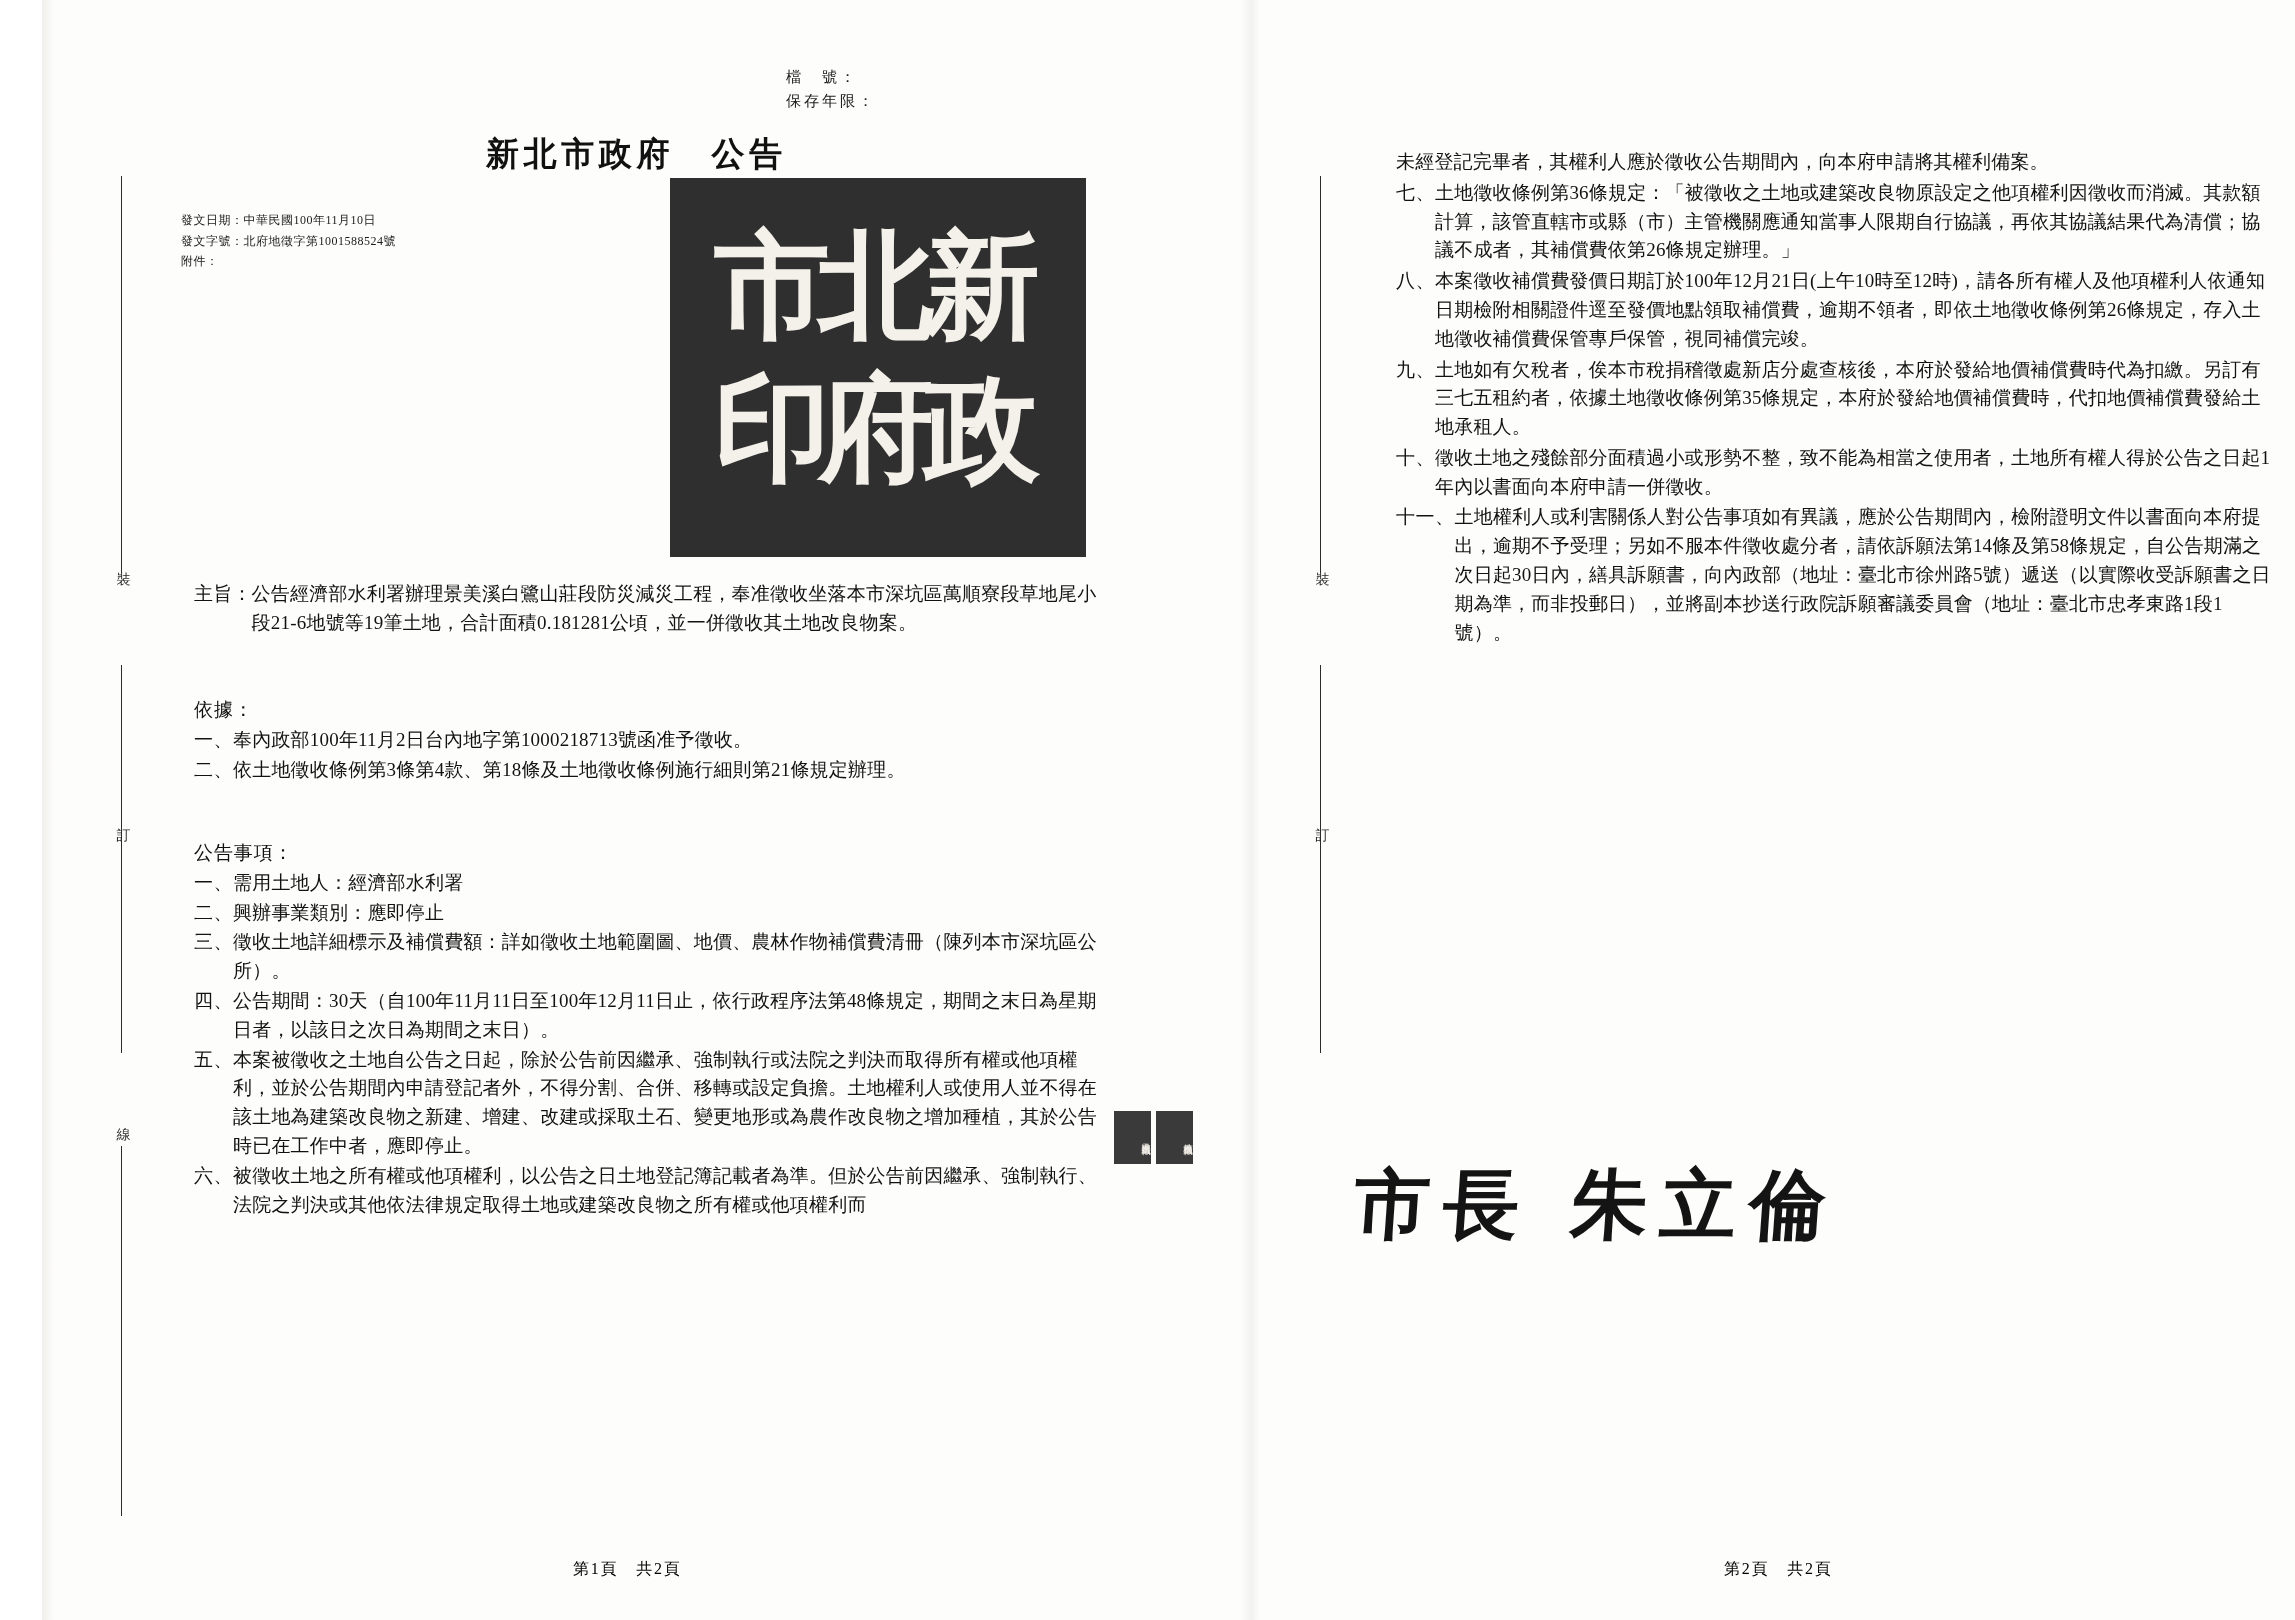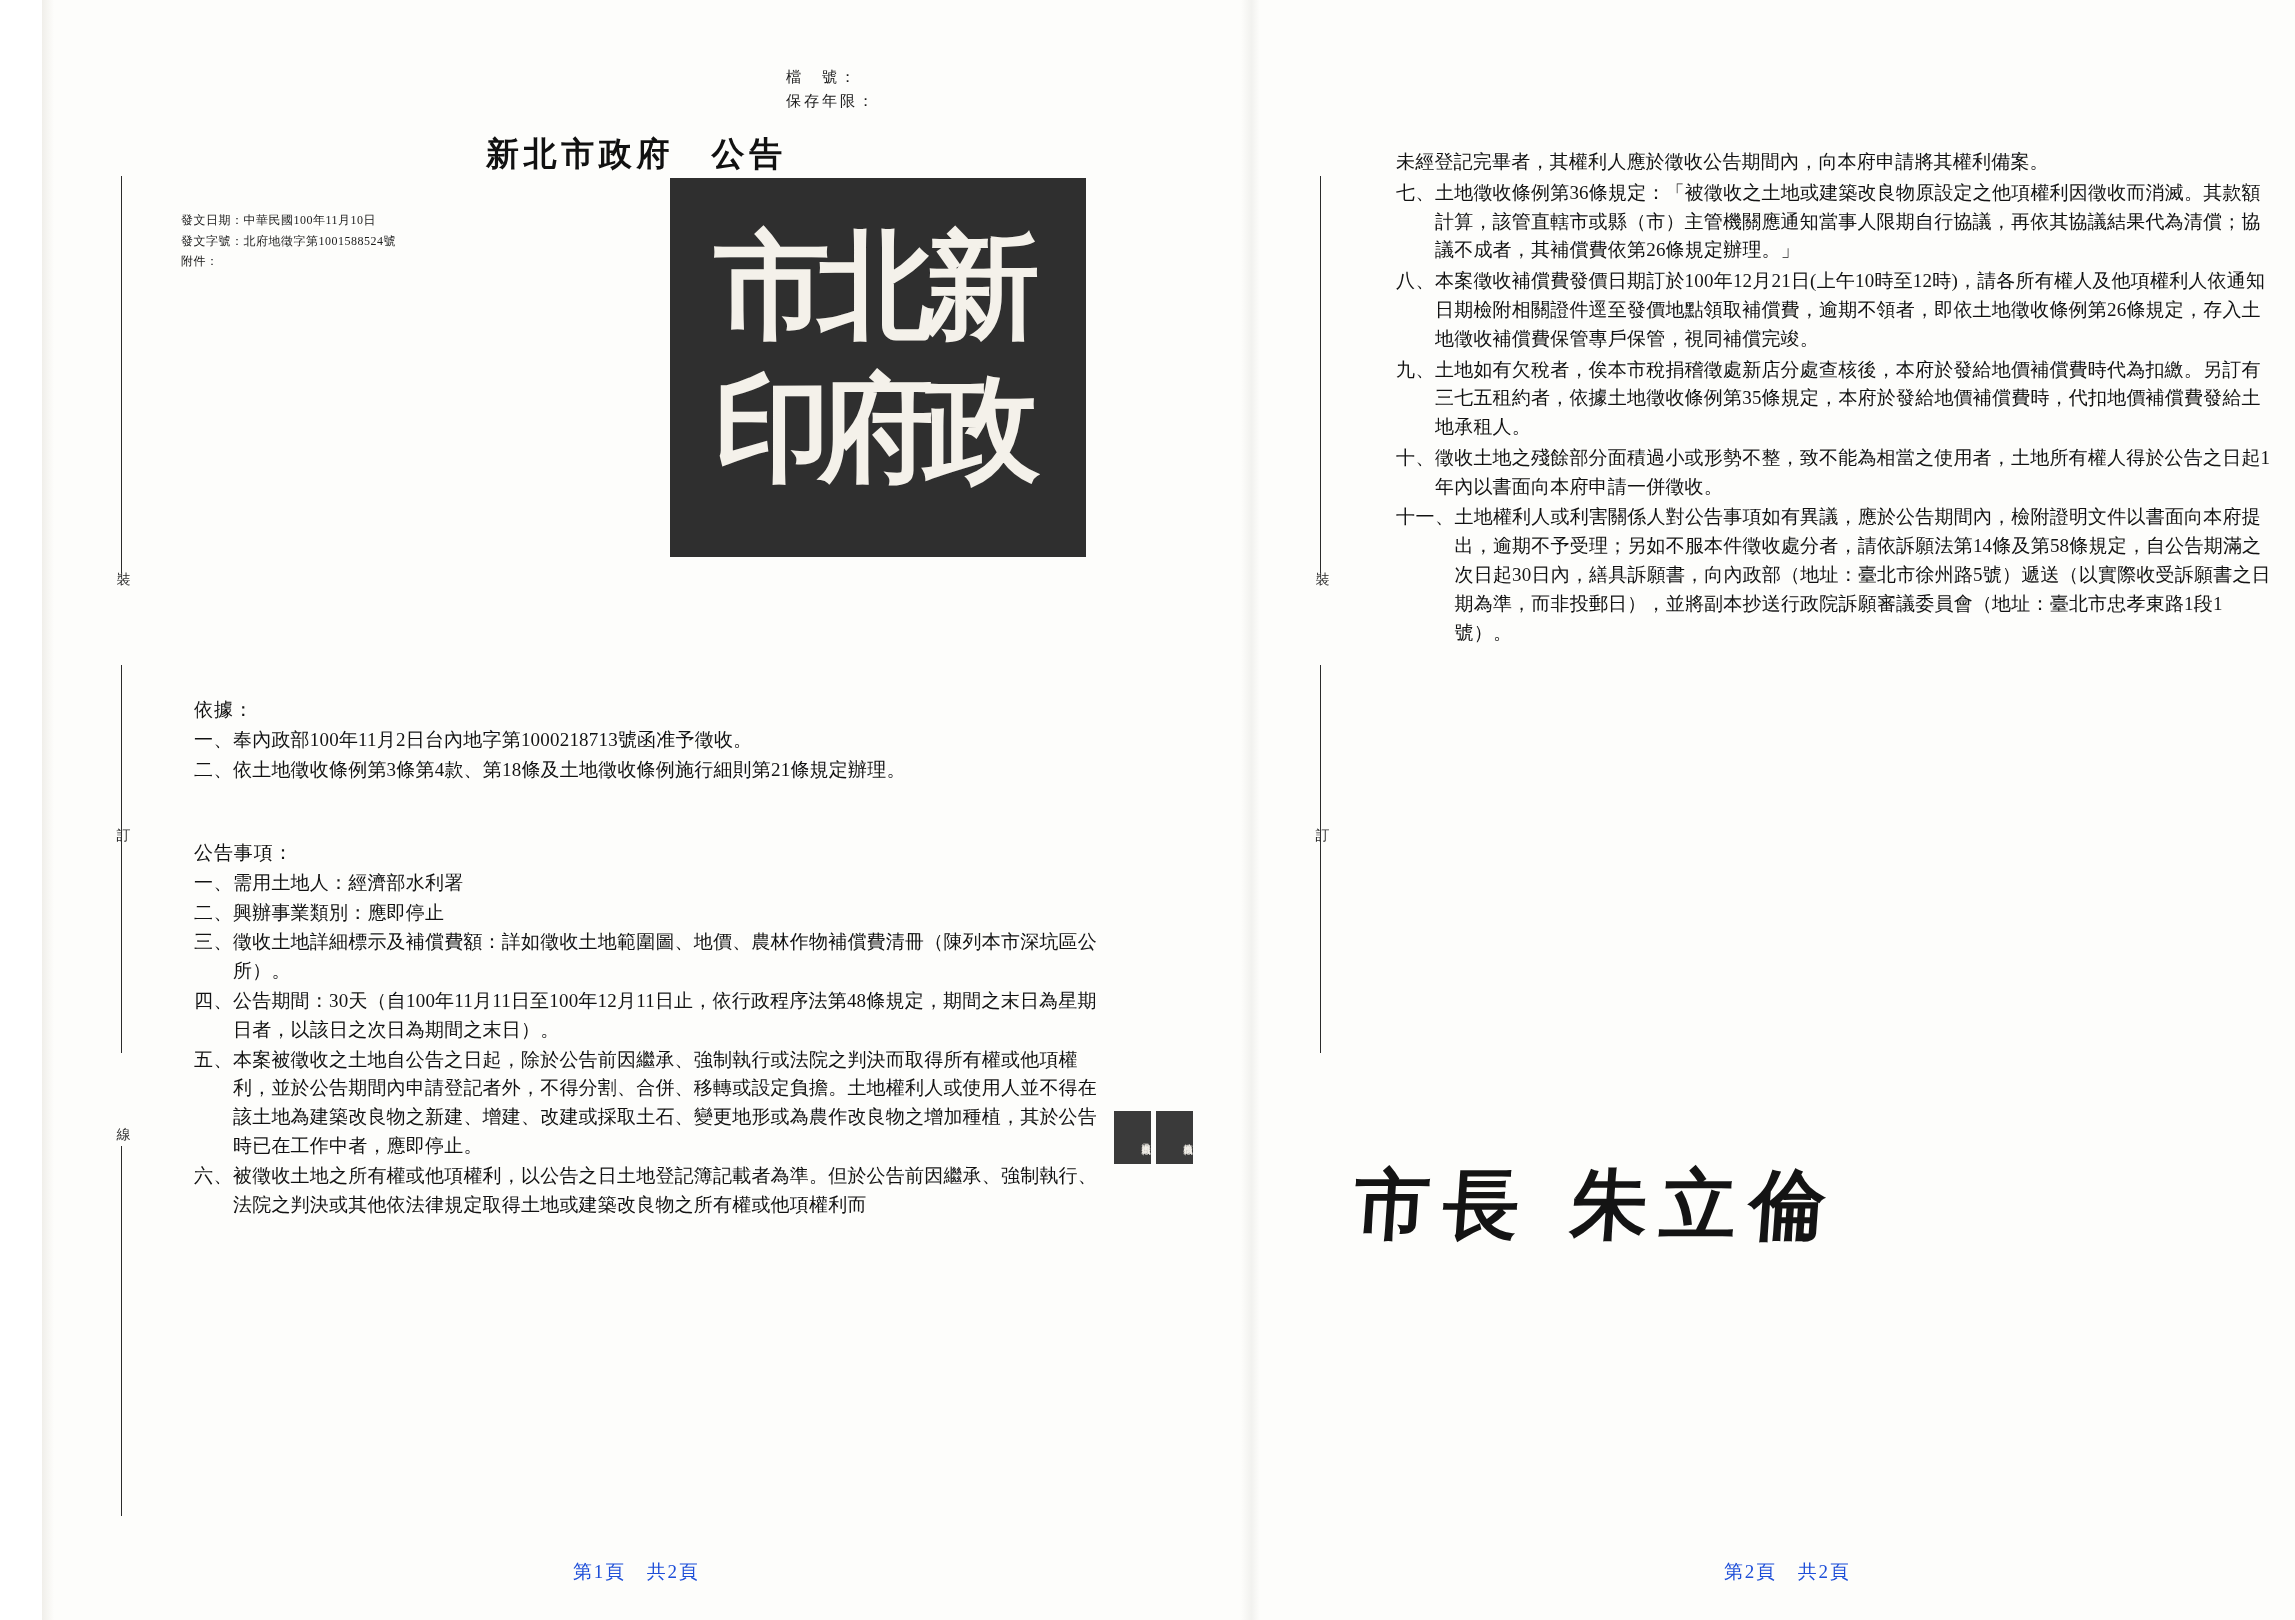--- a/index.html
+++ b/index.html
@@ -192,23 +192,23 @@
     font-weight: 700;
     letter-spacing: 13px;
     color: #141414;
     font-family: "DejaVu Serif", "Liberation Serif", serif;
     transform: skewX(-4deg);
   }
 
   
   .footer {
     position: absolute;
-    font-size: 19px;
+    font-size: 16px;
     letter-spacing: 1.8px;
-    color: #1d4ed8;
+    color: #000000;
   }
   .footer-left  { left: 531px; top: 1559px; }
   .footer-right { left: 1682px; top: 1559px; }
 
   
   .edge-shadow-left {
     position: absolute;
     left: 0; top: 0; width: 12px; height: 1621px;
     background: linear-gradient(90deg, #e6e3dc 0%, #fdfdfb 100%);
     opacity: .55;
@@ -254,20 +254,26 @@
       <div class="seal-inner">
         <div class="seal-char sc1">新</div>
         <div class="seal-char sc2">北</div>
         <div class="seal-char sc3">市</div>
         <div class="seal-char sc4">政</div>
         <div class="seal-char sc5">府</div>
         <div class="seal-char sc6">印</div>
       </div>
     </div>
 
+    <div class="block l-subject">
+      <div class="row">
+        <div class="lbl">主旨：</div>
+        <div class="txt">公告經濟部水利署辦理景美溪白鷺山莊段防災減災工程，奉准徵收坐落本市深坑區萬順寮段草地尾小段21-6地號等19筆土地，合計面積0.181281公頃，並一併徵收其土地改良物案。</div>
+      </div>
+    </div>
 
     <div class="block l-basis">
       <div class="sect-title">依據：</div>
       <div class="num-row">
         <div class="num">一、</div>
         <div class="num-body">奉內政部100年11月2日台內地字第1000218713號函准予徵收。</div>
       </div>
       <div class="num-row">
         <div class="num">二、</div>
         <div class="num-body">依土地徵收條例第3條第4款、第18條及土地徵收條例施行細則第21條規定辦理。</div>

